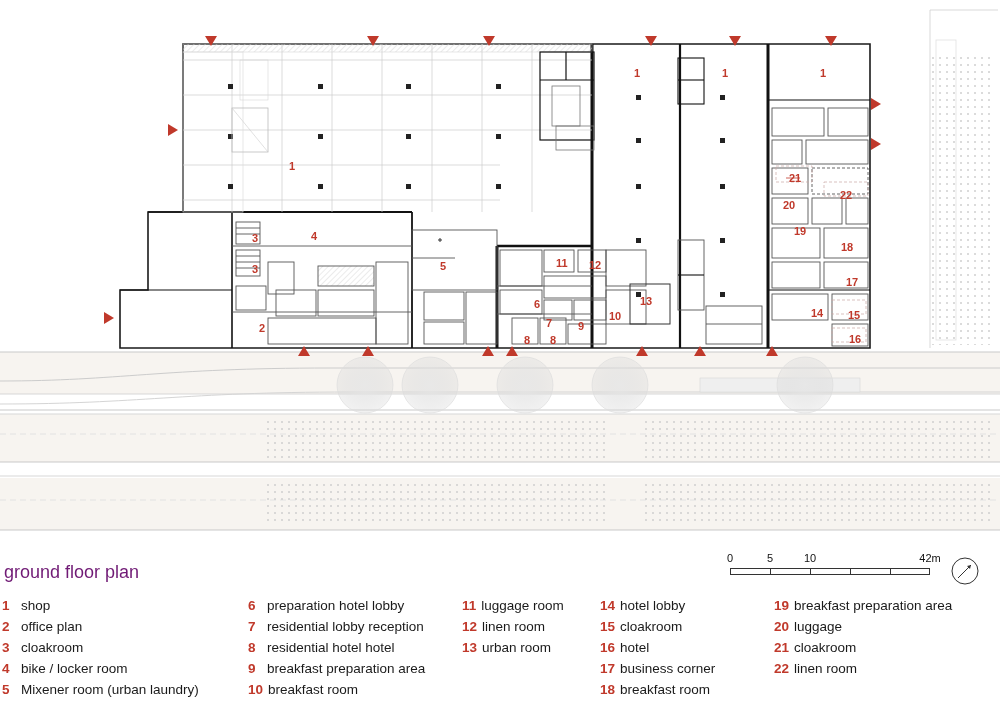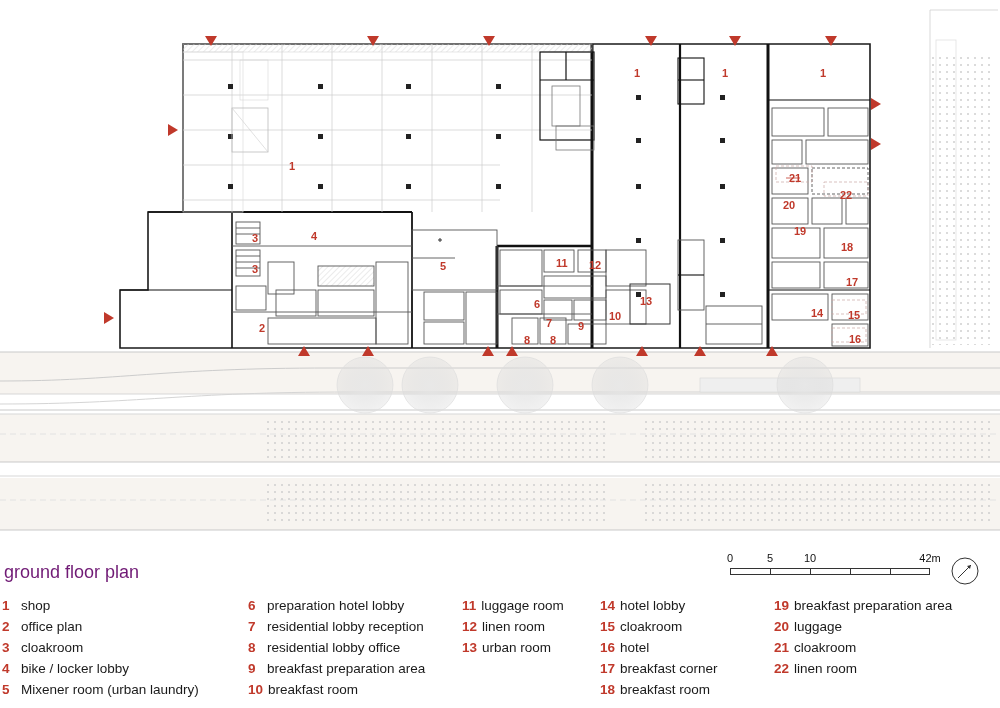--- a/index.html
+++ b/index.html
@@ -423,39 +423,39 @@
         <div class="legend-item">
           <span class="num">2</span>
           <span class="txt">office plan</span>
         </div>
         <div class="legend-item">
           <span class="num">3</span>
           <span class="txt">cloakroom</span>
         </div>
         <div class="legend-item">
           <span class="num">4</span>
-          <span class="txt">bike / locker lobby</span>
+          <span class="txt">bike / locker room</span>
         </div>
         <div class="legend-item">
           <span class="num">5</span>
           <span class="txt">Mixener room (urban laundry)</span>
         </div>
       </div>
     <div class="legend-col" id="col1">
         <div class="legend-item">
           <span class="num">6</span>
           <span class="txt">preparation hotel lobby</span>
         </div>
         <div class="legend-item">
           <span class="num">7</span>
           <span class="txt">residential lobby reception</span>
         </div>
         <div class="legend-item">
           <span class="num">8</span>
-          <span class="txt">residential lobby office</span>
+          <span class="txt">residential hotel hotel</span>
         </div>
         <div class="legend-item">
           <span class="num">9</span>
           <span class="txt">breakfast preparation area</span>
         </div>
         <div class="legend-item">
           <span class="num">10</span>
           <span class="txt">breakfast room</span>
         </div>
       </div>
@@ -481,21 +481,21 @@
         <div class="legend-item">
           <span class="num">15</span>
           <span class="txt">cloakroom</span>
         </div>
         <div class="legend-item">
           <span class="num">16</span>
           <span class="txt">hotel</span>
         </div>
         <div class="legend-item">
           <span class="num">17</span>
-          <span class="txt">breakfast corner</span>
+          <span class="txt">business corner</span>
         </div>
         <div class="legend-item">
           <span class="num">18</span>
           <span class="txt">breakfast room</span>
         </div>
       </div>
     <div class="legend-col" id="col4">
         <div class="legend-item">
           <span class="num">19</span>
           <span class="txt">breakfast preparation area</span>

